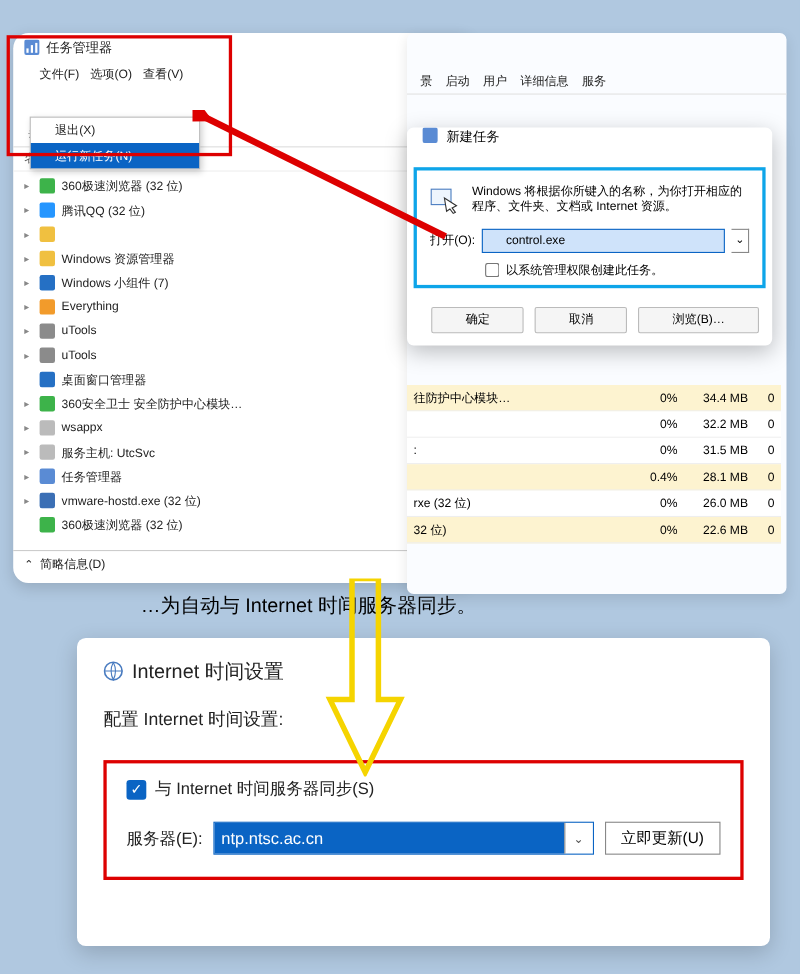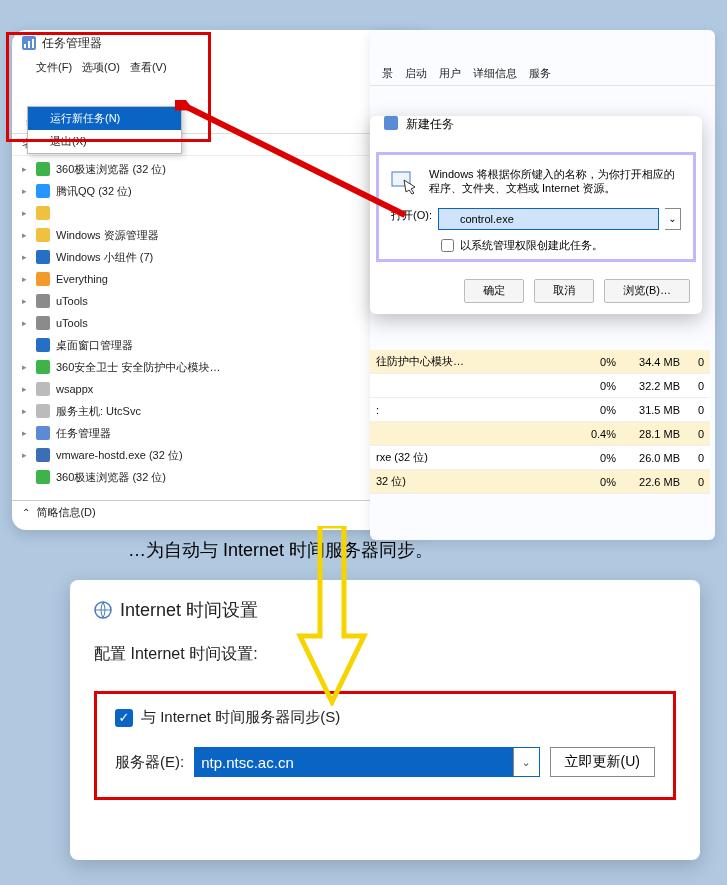--- a/index.html
+++ b/index.html
@@ -25,30 +25,30 @@
 .tm .foot{position:absolute;bottom:6px;left:0;right:0;height:24px;border-top:1px solid #ccc;display:flex;align-items:center;padding:0 10px;font-size:11px}
 .tm .foot .chev{margin-right:6px;font-size:10px}
 .red-box-1{position:absolute;left:6px;top:32px;width:205px;height:110px;border:3px solid #d00;z-index:20;pointer-events:none}
 
 
 .rd-wrap{left:370px;top:30px;width:345px;height:510px;background:#fafcff;border-radius:6px;box-shadow:0 4px 12px rgba(0,0,0,.1)}
 .rd-wrap .rd-tabs{height:56px;display:flex;align-items:flex-end;gap:4px;padding:0 8px;font-size:11px;border-bottom:1px solid #e2e2e2}
 .rd-wrap .rd-tabs span{padding:4px 4px}
 .rd-dialog{position:absolute;left:370px;top:116px;width:332px;background:#fff;border-radius:6px;box-shadow:0 6px 20px rgba(0,0,0,.25);z-index:15}
 .rd-dialog .titlebar{height:30px;display:flex;align-items:flex-start;padding:0 14px;gap:8px;font-size:12px}
-.rd-dialog .body{padding:12px 12px 6px 12px;border:3px solid #c4b5fd;margin:6px}
+.rd-dialog .body{padding:12px 12px 6px 12px;border:3px solid #0ea5e9;margin:6px}
 .rd-dialog .desc{display:flex;gap:10px;align-items:flex-start;margin-bottom:12px;font-size:11px;line-height:1.3}
 .rd-dialog .desc .run-ico{width:28px;height:28px;flex:none}
-.rd-dialog .open-row{display:flex;gap:6px;margin-bottom:8px}
+.rd-dialog .open-row{display:flex;align-items:center;gap:6px;margin-bottom:8px}
 .rd-dialog .open-row label{font-size:11px;white-space:nowrap}
 .rd-dialog .open-row input{flex:1;height:22px;border:1px solid #0a64c4;padding:2px 21px;font-size:11px;background:#cfe3fa}
 .rd-dialog .open-row .dd{width:16px;text-align:center;border:1px solid #888;border-left:none;height:22px;line-height:20px;font-size:10px}
 .rd-dialog .admin-row{display:flex;align-items:center;gap:6px;padding-left:50px;font-size:11px}
 .rd-dialog .btns{height:46px;display:flex;align-items:center;justify-content:flex-end;gap:10px;padding:0 12px}
-.rd-dialog .btns button{height:24px;padding:0 18px;font-size:11px;background:#f5f5f5;border:1px solid #bbb;border-radius:2px}
+.rd-dialog .btns button{height:24px;padding:0 30px;font-size:11px;background:#f5f5f5;border:1px solid #bbb;border-radius:2px}
 
 .proc-table{position:absolute;left:370px;top:350px;width:340px;font-size:11px}
 .proc-table .trow{height:24px;display:flex;align-items:center;border-bottom:1px solid #eee;background:#fff}
 .proc-table .trow.hl{background:#fdf3d0}
 .proc-table .trow .pname{flex:1;padding-left:6px;overflow:hidden}
 .proc-table .trow .pcpu{width:48px;text-align:right;padding-right:8px}
 .proc-table .trow .pmem{width:64px;text-align:right;padding-right:8px}
 .proc-table .trow .plast{width:22px;text-align:right;padding-right:6px}
 
 
@@ -87,22 +87,22 @@
       </svg>
     <span>任务管理器</span>
   </div>
   <div class="menu-row">
     <span>文件(F)</span>
     <span>选项(O)</span>
     <span>查看(V)</span>
   </div>
 
   <div class="dropdown">
+    <div class="ditem">退出(X)</div>
     <div class="ditem sel">运行新任务(N)</div>
-    <div class="ditem">退出(X)</div>
   </div>
 
   <div class="tabs-row">
     <span>动</span>
     <span>用户</span>
     <span>详细信息</span>
     <span>服务</span>
   </div>
 
   <div class="hdr-row">

